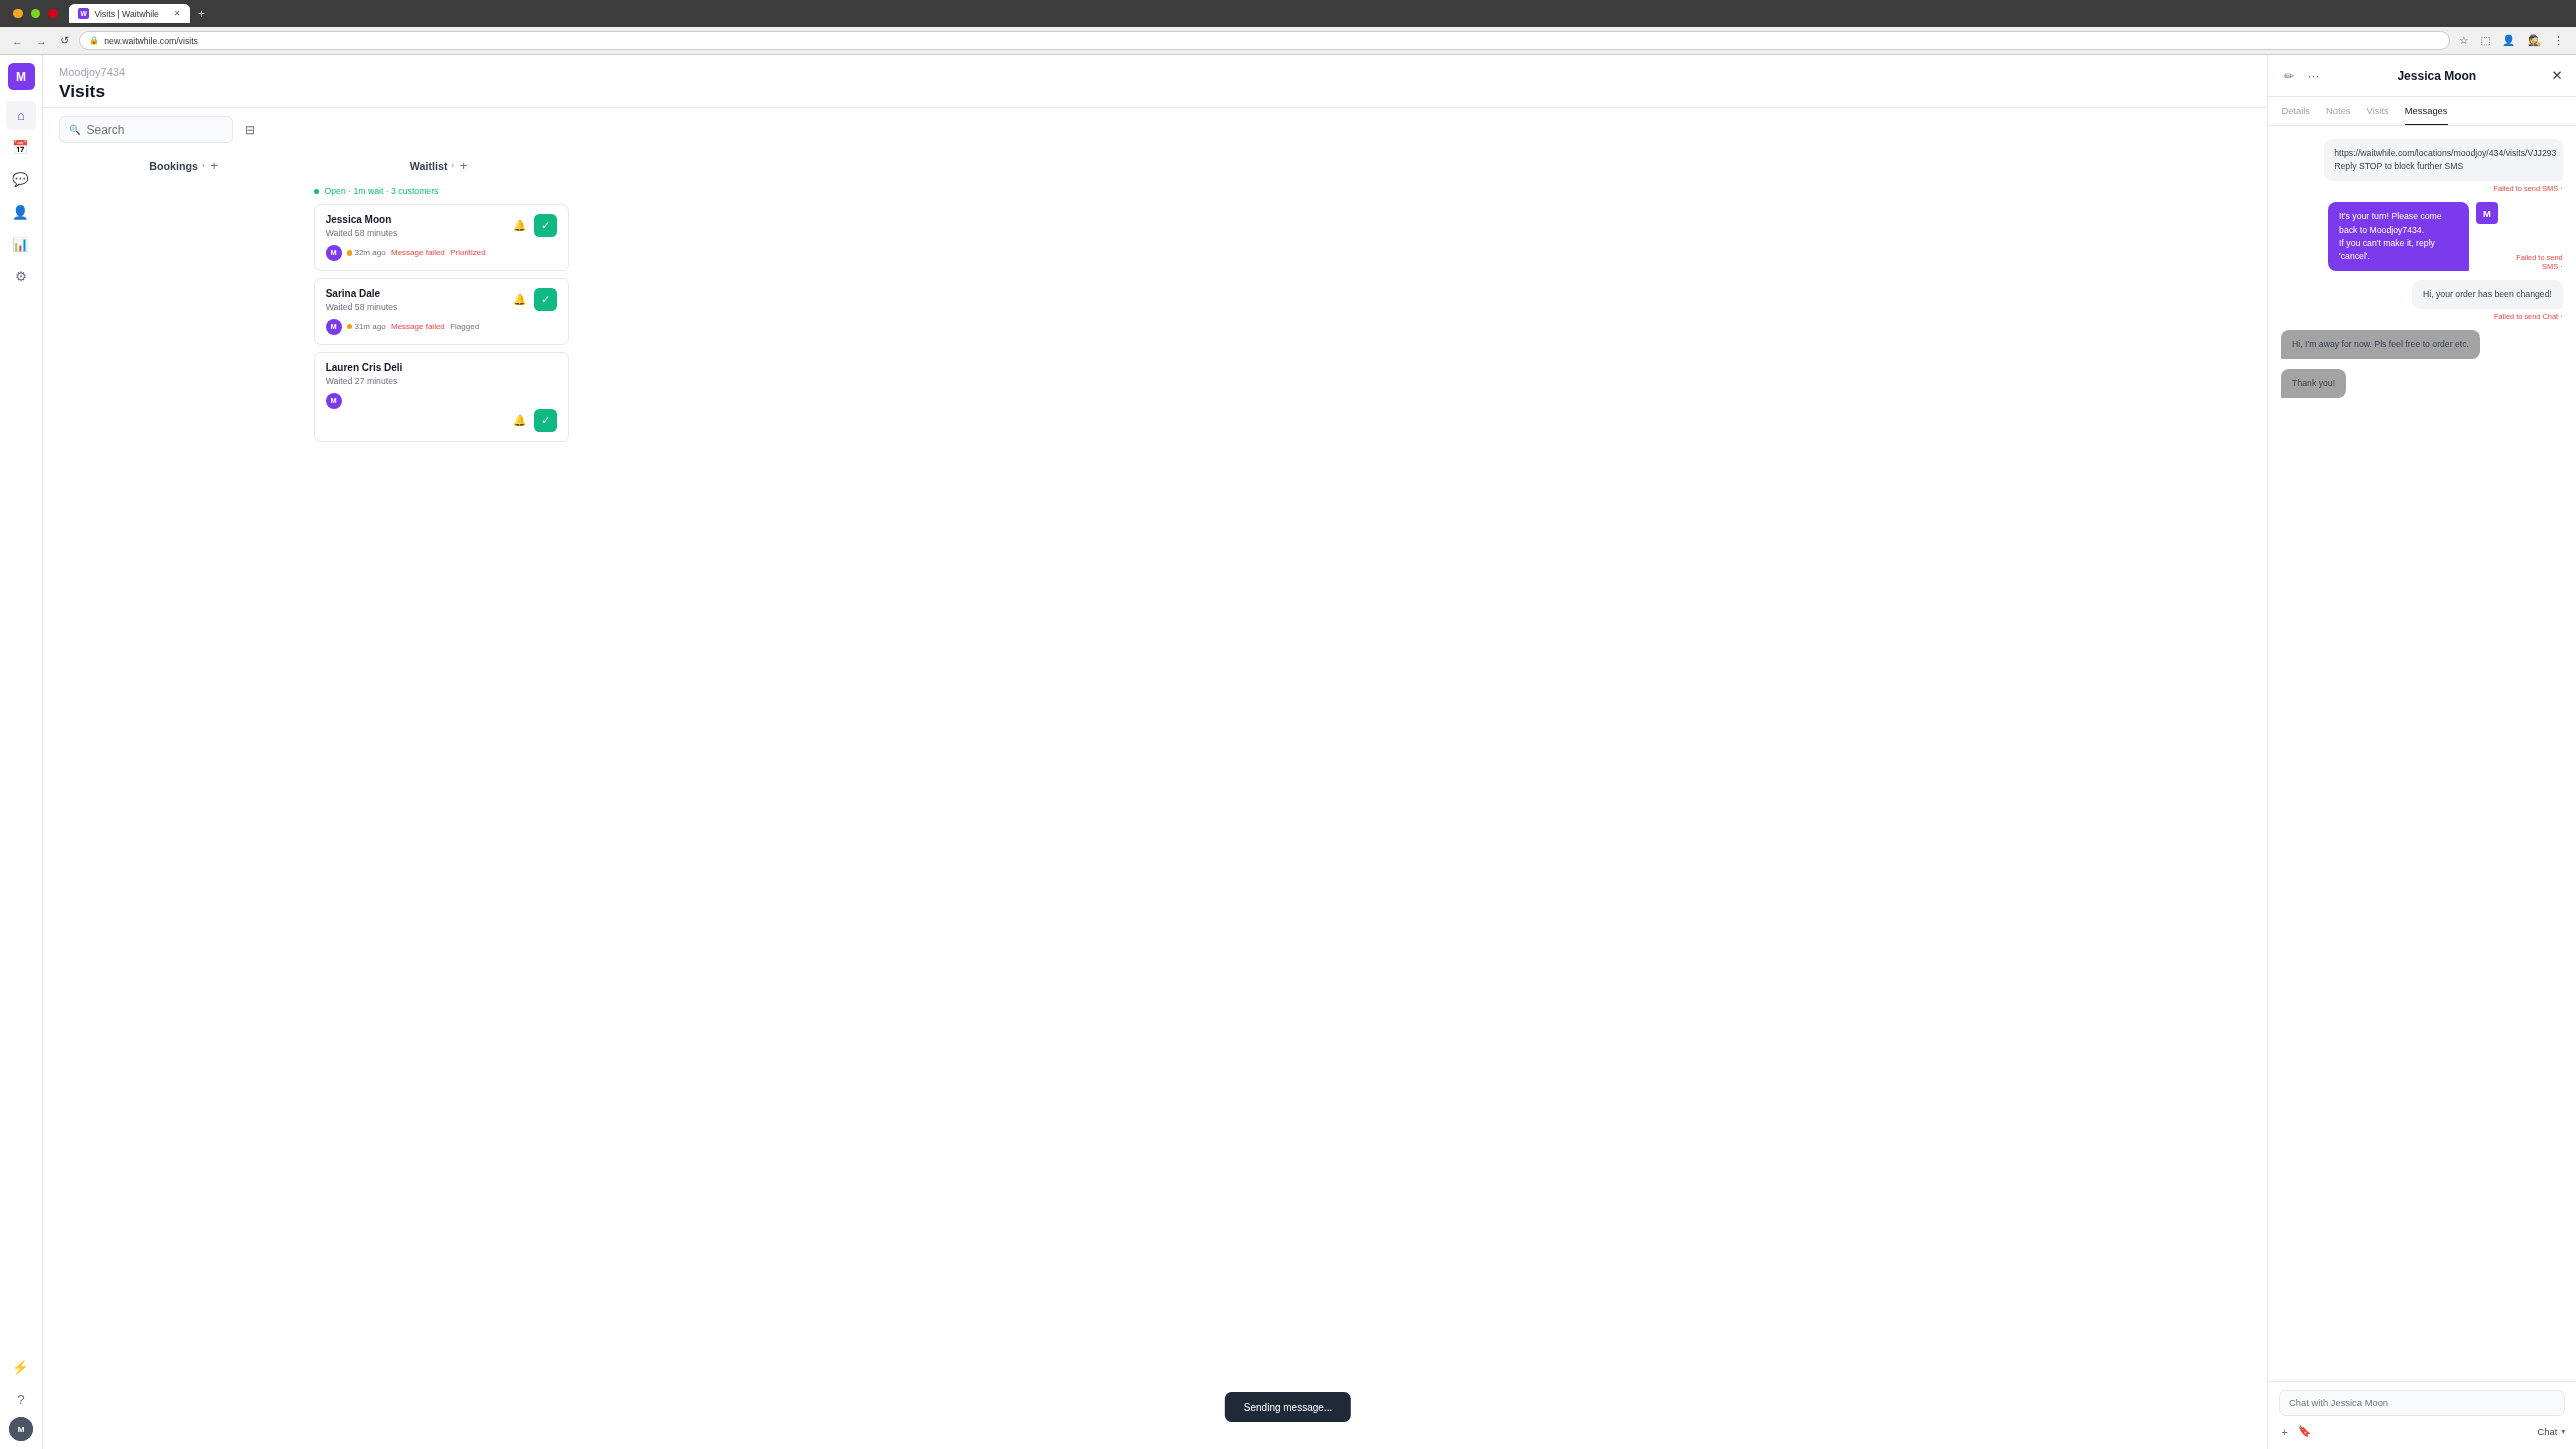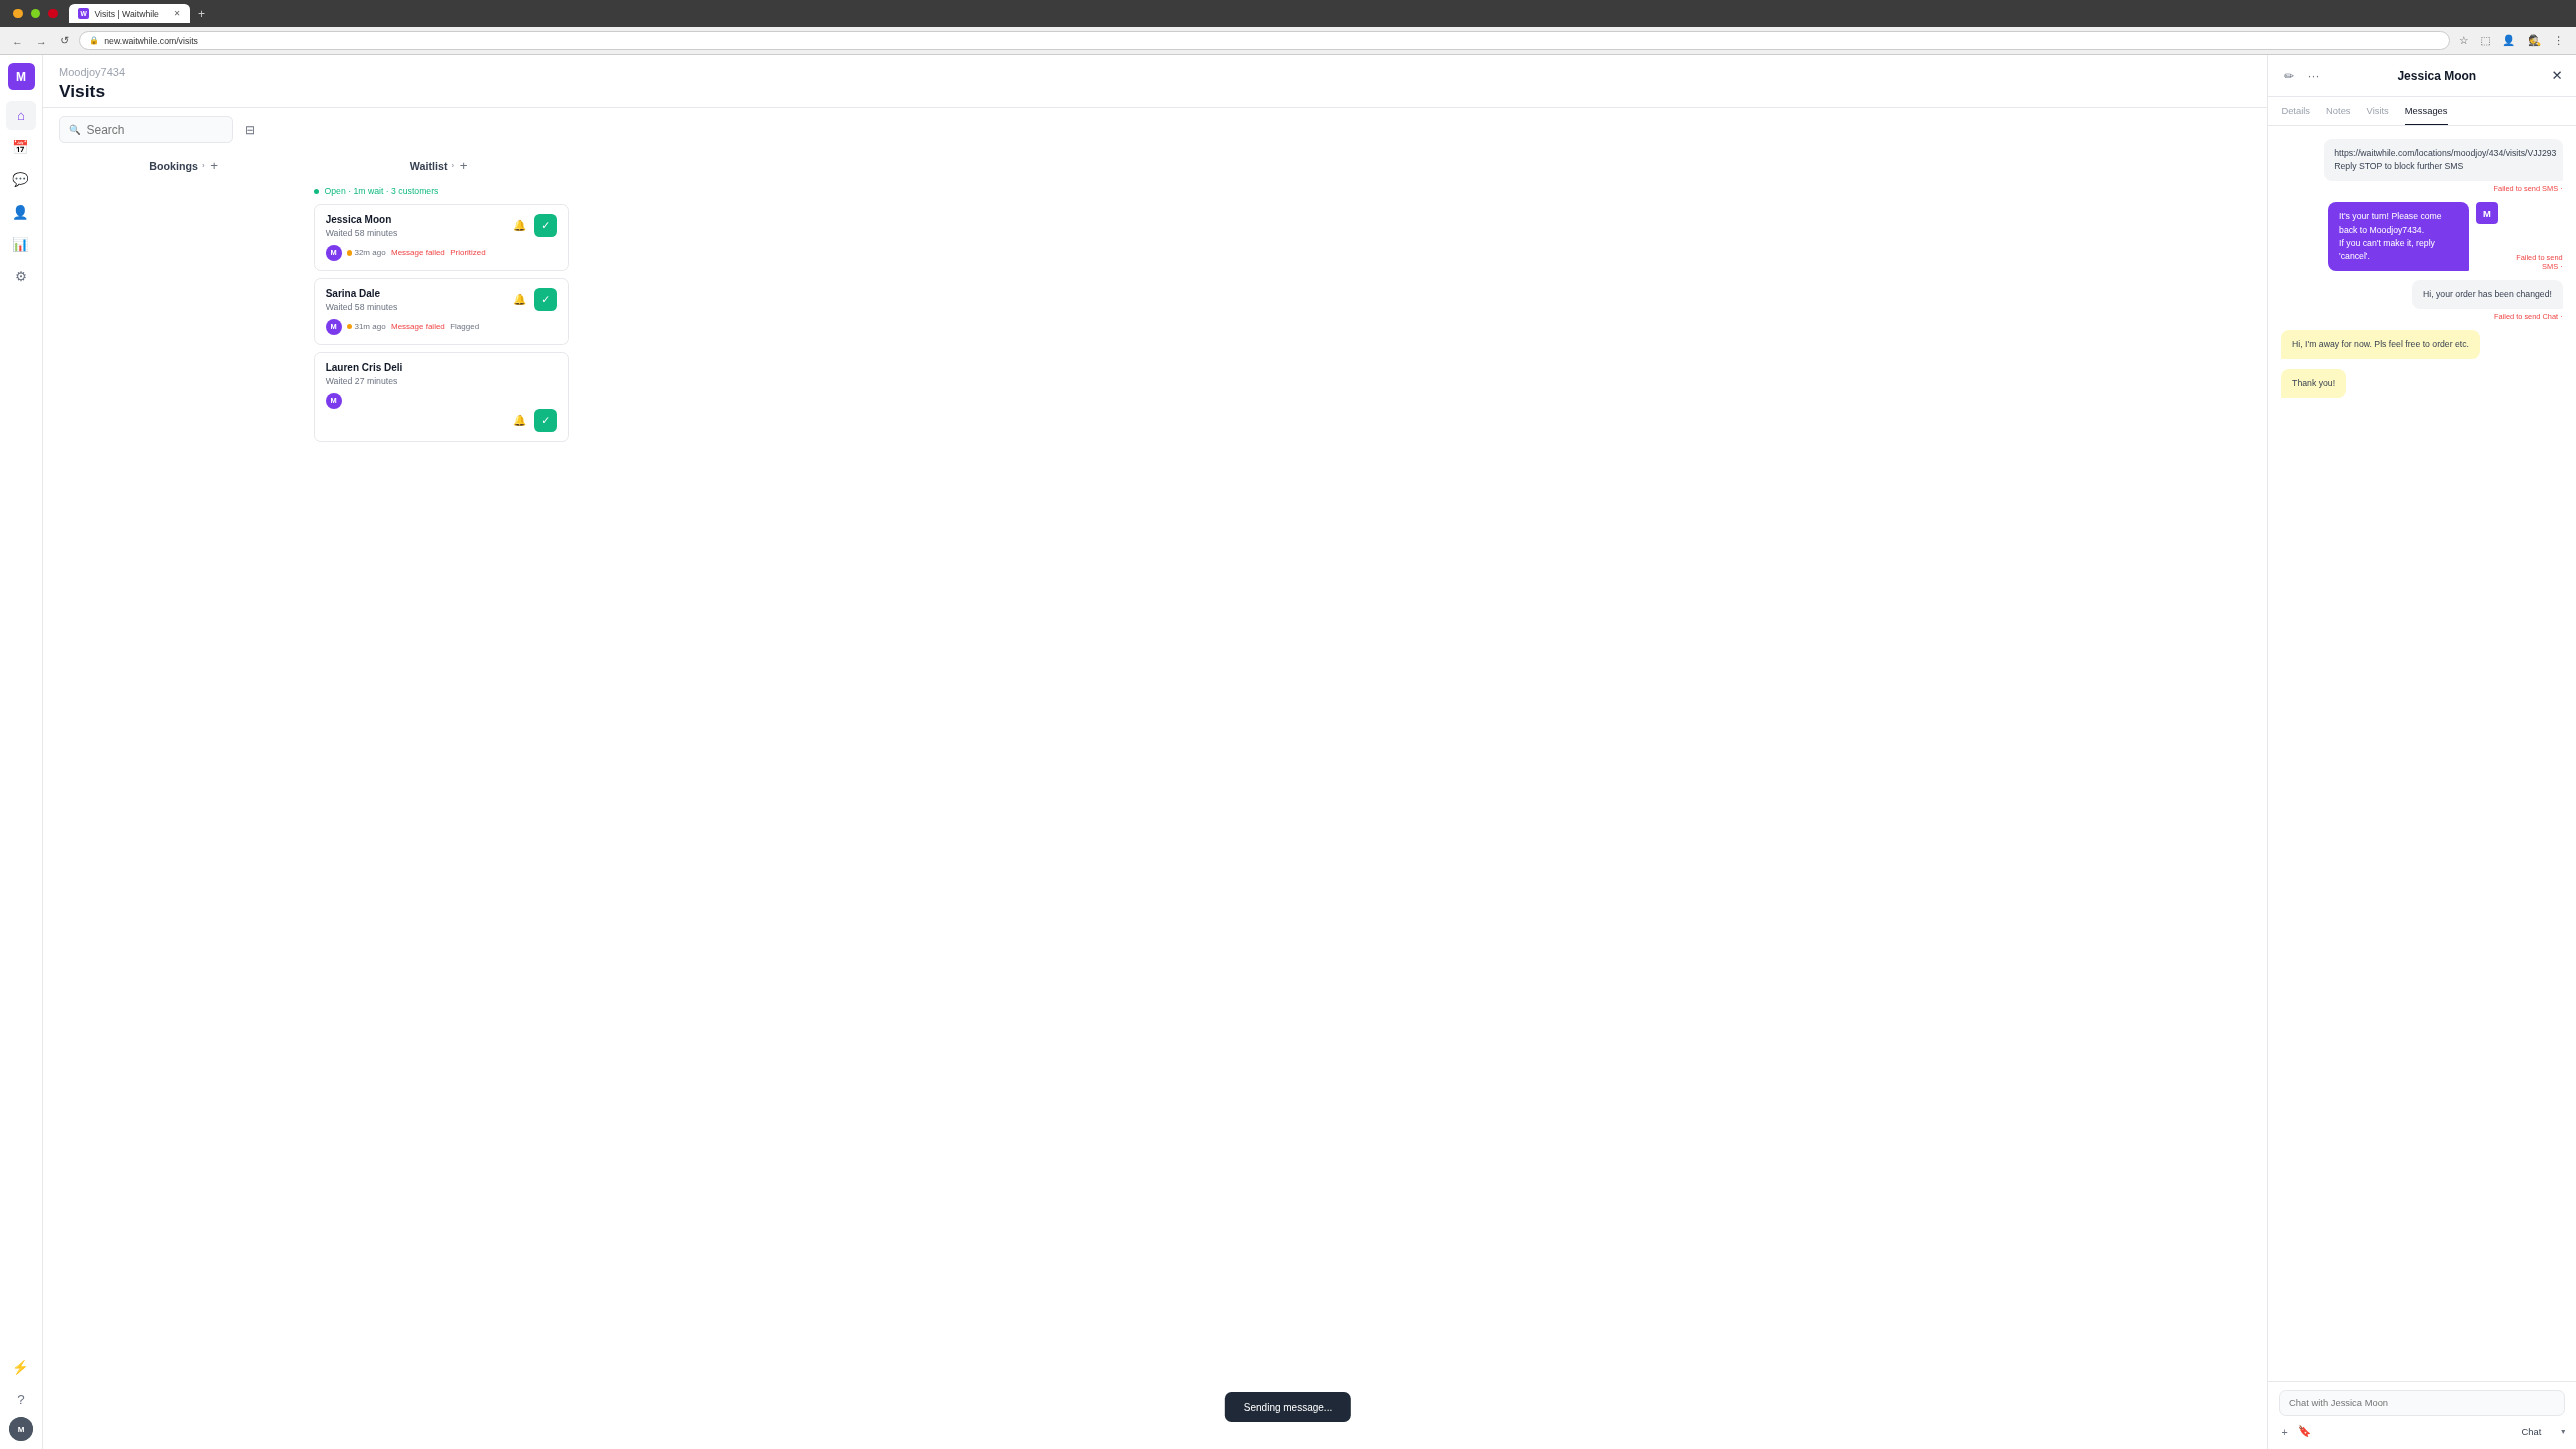--- a/index.html
+++ b/index.html
@@ -89,28 +89,28 @@
     .msg-system { display: flex; flex-direction: column; align-items: flex-end; }
     .msg-bubble-system { background: #f3f4f6; border-radius: 8px 8px 1.3px 8px; padding: 8px 10.7px; max-width: 85%; font-size: 8.7px; color: #374151; line-height: 1.5; }
     .msg-status { font-size: 7.4px; color: #ef4444; margin-top: 2.7px; text-align: right; }
     .msg-status.failed { color: #ef4444; }
 
     .msg-outgoing { display: flex; align-items: flex-start; gap: 6.7px; justify-content: flex-end; }
     .msg-outgoing-bubble { background: #7c3aed; border-radius: 8px 8px 1.3px 8px; padding: 8px 10.7px; max-width: 75%; font-size: 8.7px; color: white; line-height: 1.5; }
     .msg-outgoing-avatar { width: 21.5px; height: 21.5px; border-radius: 4px; background: #7c3aed; display: flex; align-items: center; justify-content: center; color: white; font-weight: bold; font-size: 9.4px; flex-shrink: 0; }
 
     .msg-incoming { display: flex; flex-direction: column; align-items: flex-start; }
-    .msg-bubble-incoming { background: #fef9c3; border-radius: 8px 8px 8px 1.3px; padding: 8px 10.7px; max-width: 85%; font-size: 8.7px; color: #374151; line-height: 1.5; }
+    .msg-bubble-incoming { background: #a3a3a3; border-radius: 8px 8px 8px 1.3px; padding: 8px 10.7px; max-width: 85%; font-size: 8.7px; color: #374151; line-height: 1.5; }
 
     .panel-chat-input { border-top: 0.7px solid #e5e7eb; padding: 8px 10.7px; }
     .chat-input-field { width: 100%; background: #f9fafb; border: 0.7px solid #e5e7eb; border-radius: 6.7px; padding: 6.7px 9.4px; font-size: 9.4px; color: #9ca3af; outline: none; }
     .chat-toolbar { display: flex; align-items: center; justify-content: space-between; margin-top: 6.7px; }
     .chat-toolbar-left { display: flex; gap: 5.4px; }
     .chat-tool-btn { background: none; border: none; cursor: pointer; color: #6b7280; font-size: 10.7px; padding: 2.7px; border-radius: 2.7px; }
-    .chat-type-selector { display: flex; align-items: center; gap: 20px; font-size: 9.4px; color: #374151; font-weight: 500; cursor: pointer; }
+    .chat-type-selector { display: flex; align-items: center; gap: 4px; font-size: 9.4px; color: #374151; font-weight: 500; cursor: pointer; }
     .chat-type-chevron { font-size: 8px; color: #6b7280; }
 
     
     .toast { position: fixed; bottom: 27px; left: 50%; transform: translateX(-50%); background: #1f2937; color: white; padding: 9.4px 19px; border-radius: 6.7px; font-size: 10px; z-index: 1000; display: flex; align-items: center; gap: 6.7px; }
 
     
     ::-webkit-scrollbar { width: 2.7px; }
     ::-webkit-scrollbar-track { background: transparent; }
     ::-webkit-scrollbar-thumb { background: #d1d5db; border-radius: 2.7px; }
   </style>

